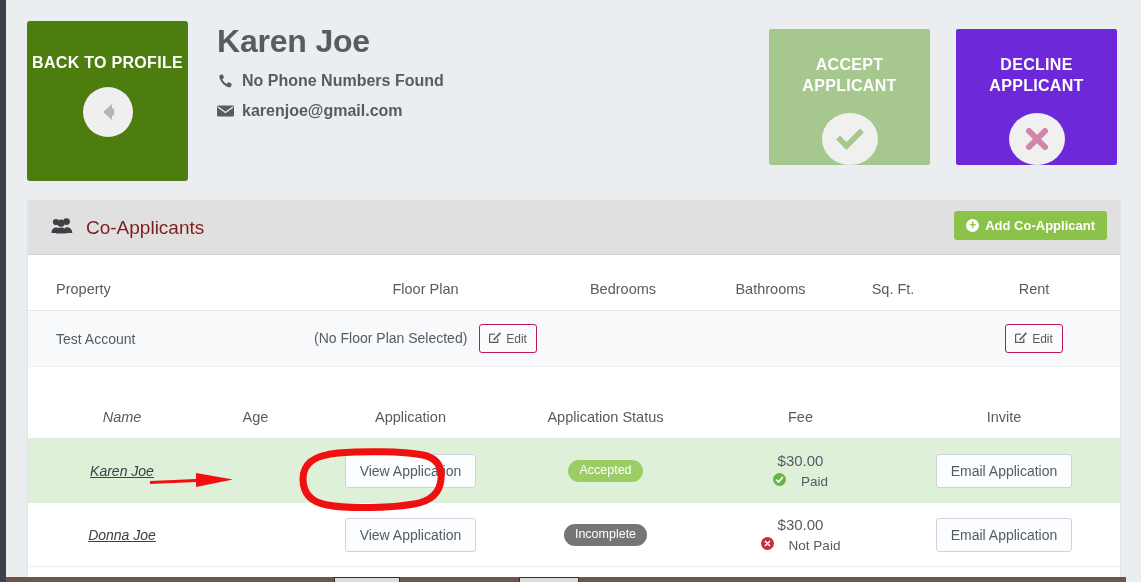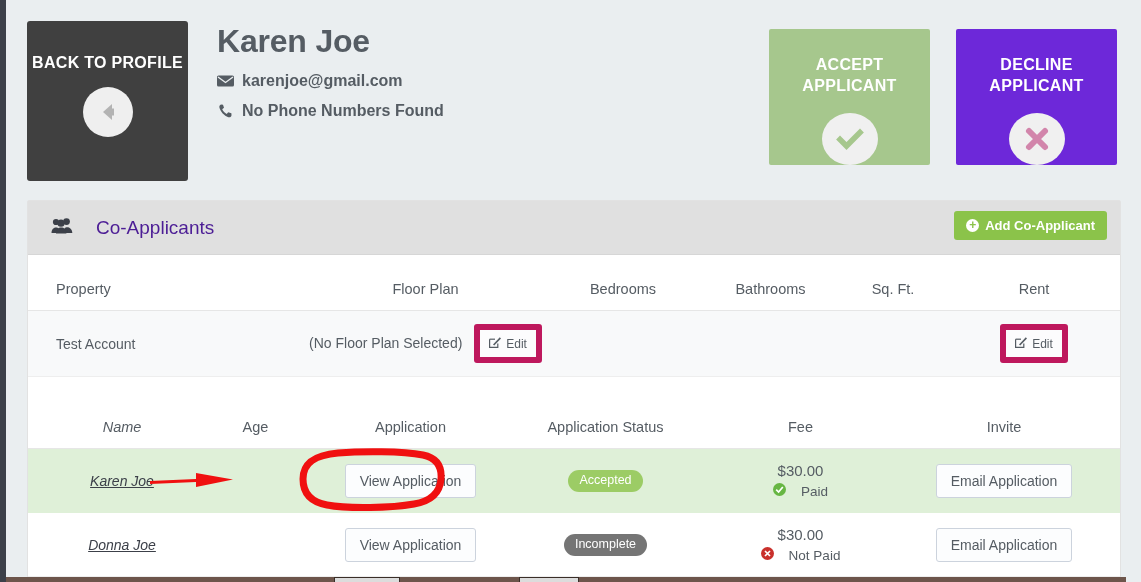--- a/index.html
+++ b/index.html
@@ -19,21 +19,21 @@
   .page {
     position:absolute; left:6px; top:0; width:1135px; height:582px;
     background:#eaeef0;
   }
 
   
   .hdr { position:absolute; left:21px; top:21px; width:1094px; height:160px; }
 
   .back-btn {
     position:absolute; left:0; top:0; width:161px; height:160px;
-    background:#404040; border-radius:3px;
+    background:#4d7c0f; border-radius:3px;
     display:flex; flex-direction:column; align-items:center;
     cursor:pointer;
   }
   .back-btn .bb-label {
     margin-top:32px;
     color:#ffffff; font-size:16px; font-weight:bold; line-height:20px;
     text-align:center; letter-spacing:.3px;
   }
   .back-circ {
     margin-top:14px; width:50px; height:50px; border-radius:50%;
@@ -73,22 +73,22 @@
   .card {
     position:absolute; left:21px; top:200px; width:1094px; height:400px;
     background:#ffffff; border:1px solid #e2e2e2; border-radius:2px;
   }
   .card-head {
     height:54px; background:#e0e0e0; border-bottom:1px solid #d6d6d6;
     display:flex; align-items:center; padding:0 12px 0 23px;
     position:relative;
   }
   .card-title {
-    display:flex; align-items:center; gap:23px;
-    font-size:19px; color:#4c1d95; font-weight:normal;
+    display:flex; align-items:center; gap:13px;
+    font-size:19px; color:#7f1d1d; font-weight:normal;
   }
   .btn-add {
     position:absolute; right:13px; top:10px;
     background:#8bc34a; color:#fff; border:none; border-radius:3px;
     padding:7px 12px; font-size:13px; font-weight:bold; cursor:pointer;
     display:flex; align-items:center; gap:6px;
     font-family:"Liberation Sans", sans-serif;
   }
   .btn-add .plus {
     width:13px; height:13px; border-radius:50%; background:#fff; color:#8bc34a;
@@ -107,21 +107,21 @@
   }
   .t1 { margin-top:0; }
   .t1 th:first-child, .t1 td:first-child { text-align:left; padding-left:28px; }
   .t1 tbody tr { background:#f8f9fa; }
 
   .tbl-wrap-1 { padding:12px 0 0 0; }
   .tbl-wrap-2 { padding:28px 0 0 0; }
 
   .btn-sm {
     display:inline-flex; align-items:center; gap:5px;
-    background:#fcfcfd; border:6px solid #be185d; border-radius:3px;
+    background:#fcfcfd; border:1px solid #be185d; border-radius:3px;
     padding:6px 9px; font-size:12px; color:#555c63; cursor:pointer;
     font-family:"Liberation Sans", sans-serif;
   }
   .btn-wide {
     display:inline-block; background:#fcfdfe; border:1px solid #ccd3dd;
     border-radius:3px; padding:8px 14px; font-size:14px; color:#555c63;
     cursor:pointer; font-family:"Liberation Sans", sans-serif;
   }
 
   .t2 th:first-child, .t2 td:first-child { text-align:center; padding-left:28px;font-style:italic; }
@@ -167,38 +167,38 @@
       <div class="bb-label">BACK TO PROFILE</div>
       <div class="back-circ">
         <svg width="30" height="30" viewBox="0 0 30 30">
           <path d="M19 7 L10 15 L19 23 L19 18.5 L21 18.5 L21 11.5 L19 11.5 Z" fill="#b3b3b3"></path>
         </svg>
       </div>
     </div>
 
     <div class="person">
       <h1>Karen Joe</h1>
-      <div class="contact-line">
-        <span class="ic">
-          <svg width="17" height="12" viewBox="0 0 17 12">
-            <rect x="0" y="0.5" width="17" height="11" rx="1.5" fill="#555c63"></rect>
-            <path d="M1 2 L8.5 7.5 L16 2" stroke="#eaeef0" stroke-width="1.4" fill="none"></path>
-          </svg>
-        </span>
-        <span>karenjoe@gmail.com</span>
-      </div>
       <div class="contact-line">
         <span class="ic">
           <svg width="13" height="14" viewBox="0 0 13 14">
             <path d="M2.5 0.5 C1 0.5 0 2 0.4 3.6 C1.4 7.8 5.2 11.9 9.3 13.2
                      C10.9 13.7 12.6 12.6 12.5 11 L12.4 9.2 L9.2 8.2 L7.7 10
                      C5.8 8.9 4.1 7.1 3.2 5.2 L5 3.8 L4 0.7 Z" fill="#555c63"></path>
           </svg>
         </span>
         <span>No Phone Numbers Found</span>
+      </div>
+      <div class="contact-line">
+        <span class="ic">
+          <svg width="17" height="12" viewBox="0 0 17 12">
+            <rect x="0" y="0.5" width="17" height="11" rx="1.5" fill="#555c63"></rect>
+            <path d="M1 2 L8.5 7.5 L16 2" stroke="#eaeef0" stroke-width="1.4" fill="none"></path>
+          </svg>
+        </span>
+        <span>karenjoe@gmail.com</span>
       </div>
     </div>
 
     <div class="act act-accept">
       <div class="a-label">ACCEPT APPLICANT</div>
       <div class="a-circ">
         <svg width="34" height="34" viewBox="0 0 34 34">
           <path d="M7 17.5 L13.5 24 L27 10.5" stroke="#a6c78d" stroke-width="5.5" fill="none" stroke-linecap="square"></path>
         </svg>
       </div>

